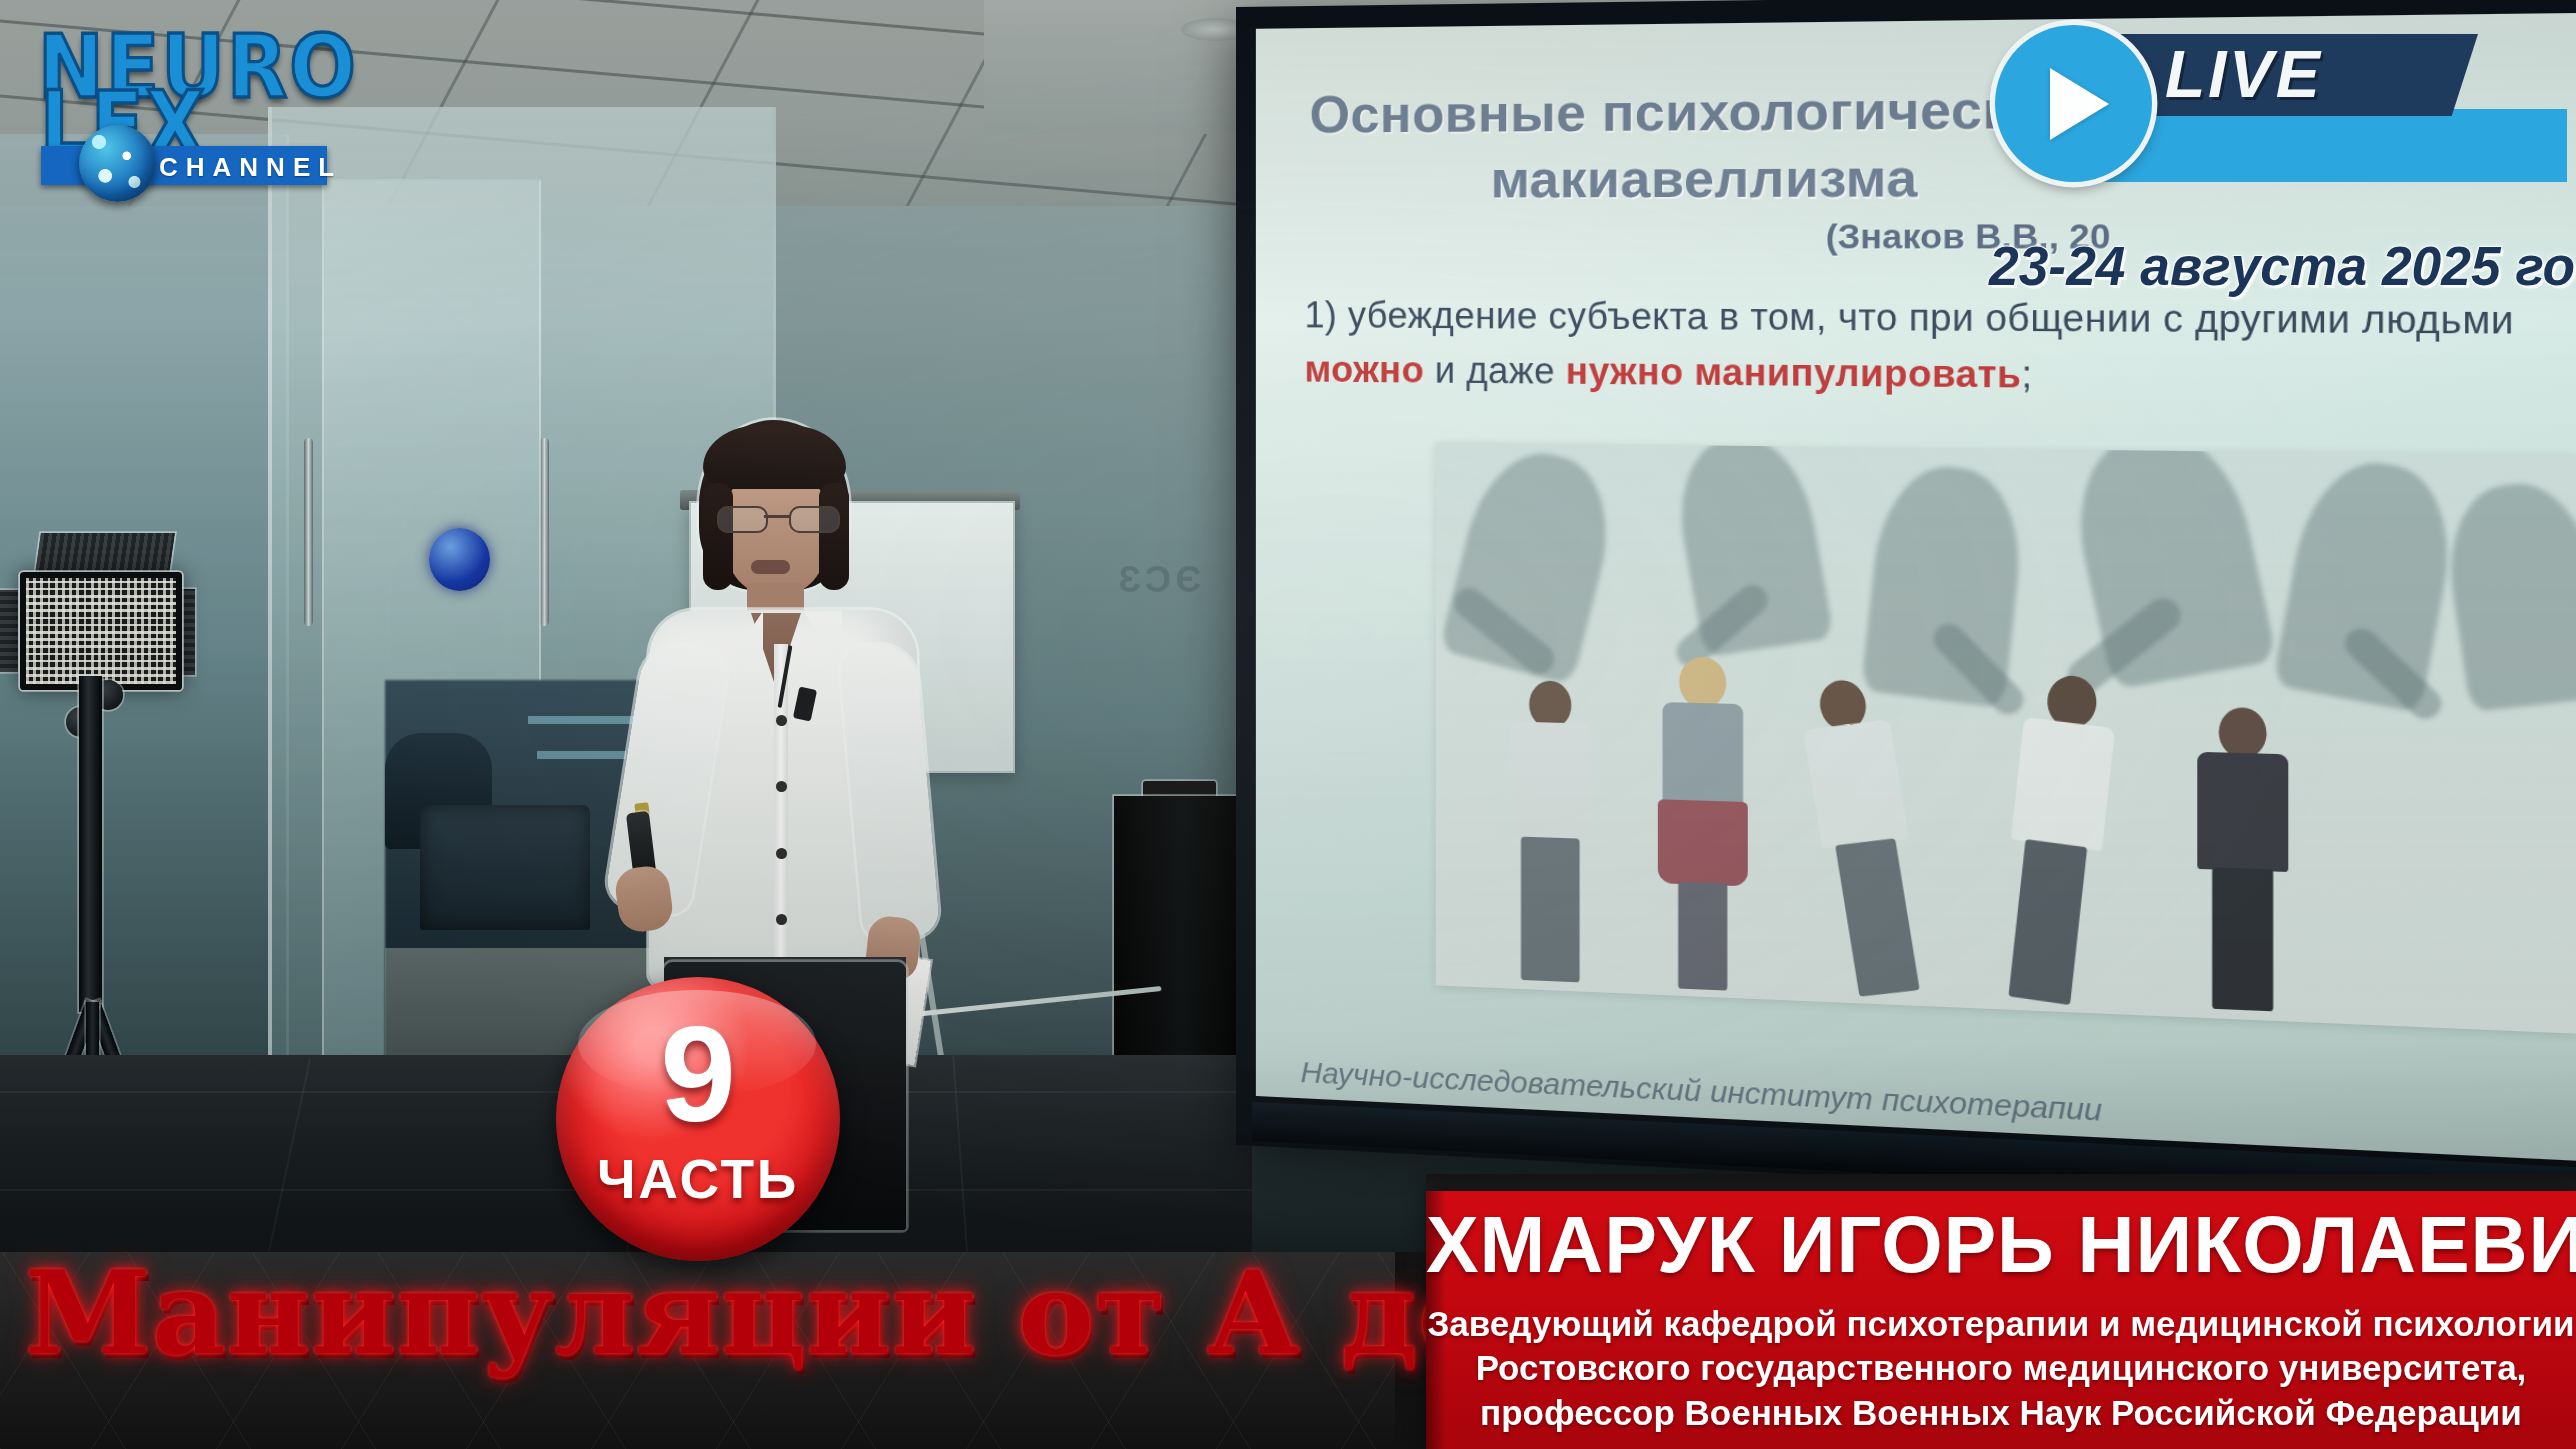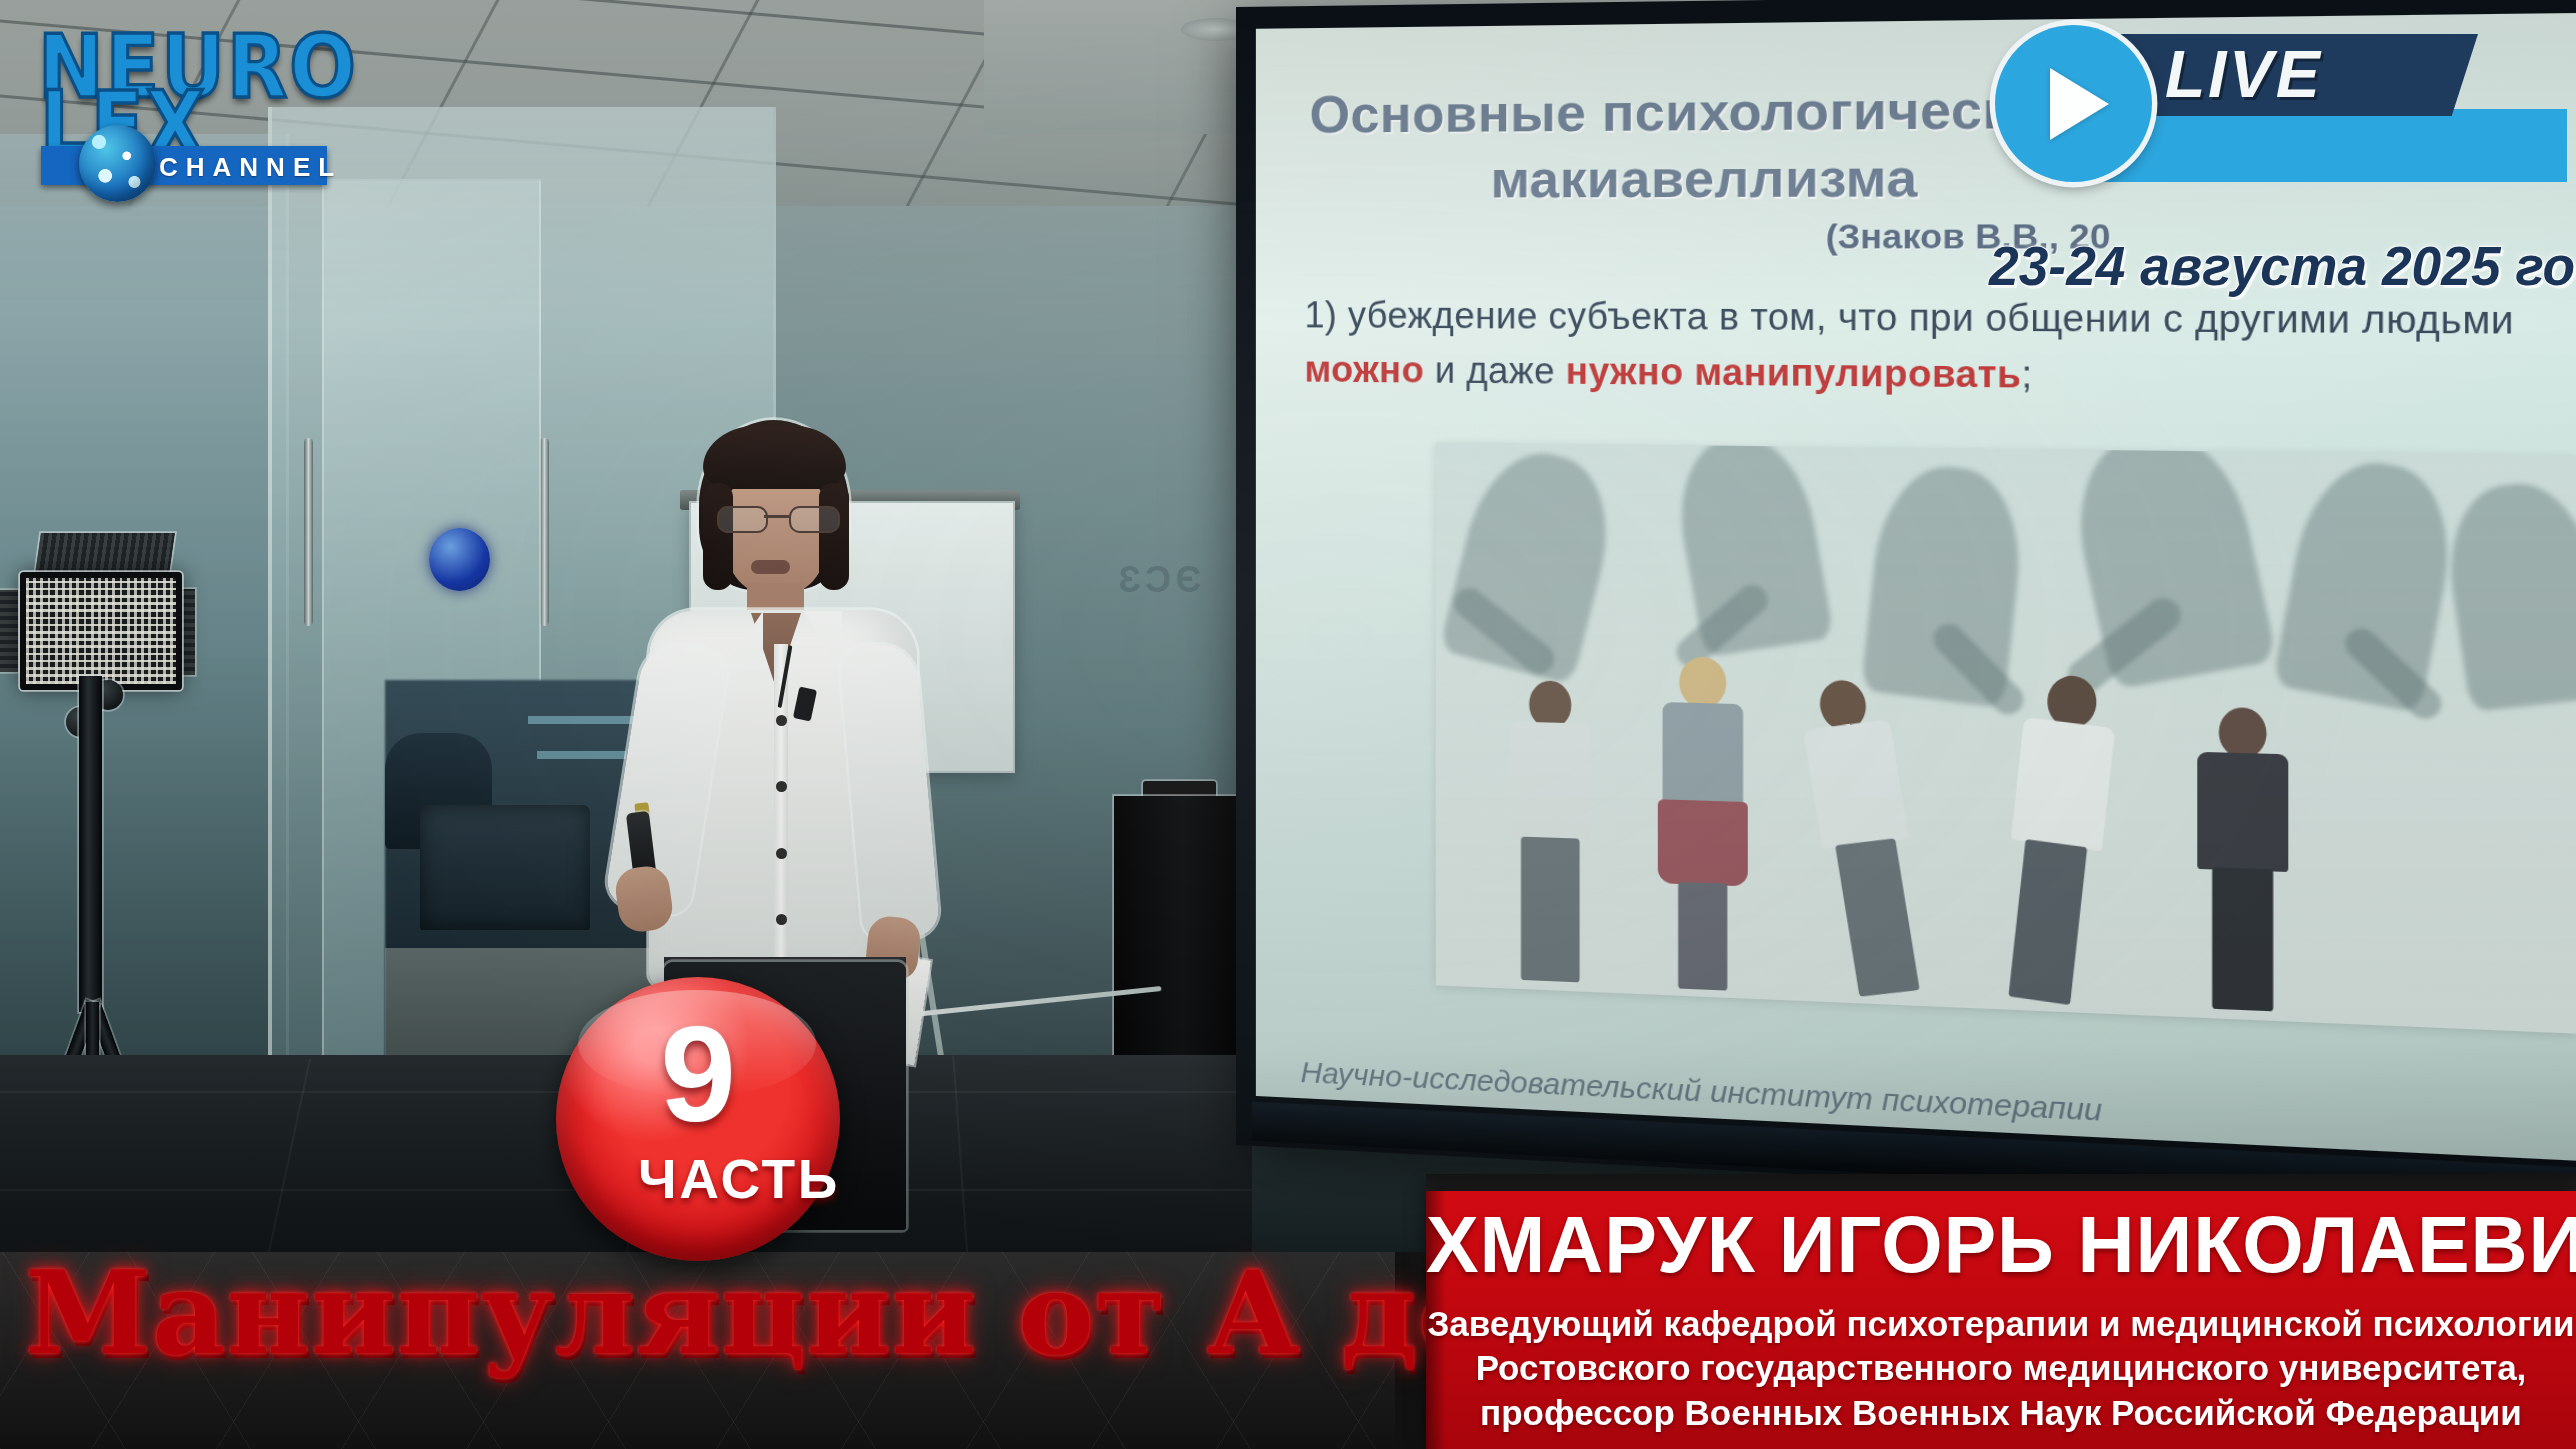--- a/index.html
+++ b/index.html
@@ -496,21 +496,21 @@
     background:linear-gradient(180deg,rgba(255,255,255,.34),rgba(255,255,255,0));
     pointer-events:none;
   }
   .part-num{
     position:absolute;left:0;top:29px;width:100%;text-align:center;
     font-size:136px;font-weight:900;color:#fff;line-height:1;
     text-shadow:0 4.5px 8px rgba(110,0,6,.75), 0 0 2.7px rgba(255,255,255,.6);
     z-index:2;
   }
   .part-word{
-    position:absolute;left:0;top:175px;width:100%;text-align:right;
+    position:absolute;left:0;top:175px;width:100%;text-align:center;
     font-size:55px;font-weight:900;color:#fff;letter-spacing:2.7px;line-height:1;
     text-shadow:0 3.6px 6.3px rgba(110,0,6,.75);
     z-index:2;
   }
 
   
   .title-backdrop{
     position:absolute;left:0;top:1252px;width:1467px;height:197px;
     background:
       repeating-linear-gradient(58deg, rgba(255,255,255,.05) 0 0.9px, transparent 0.9px 106px),

